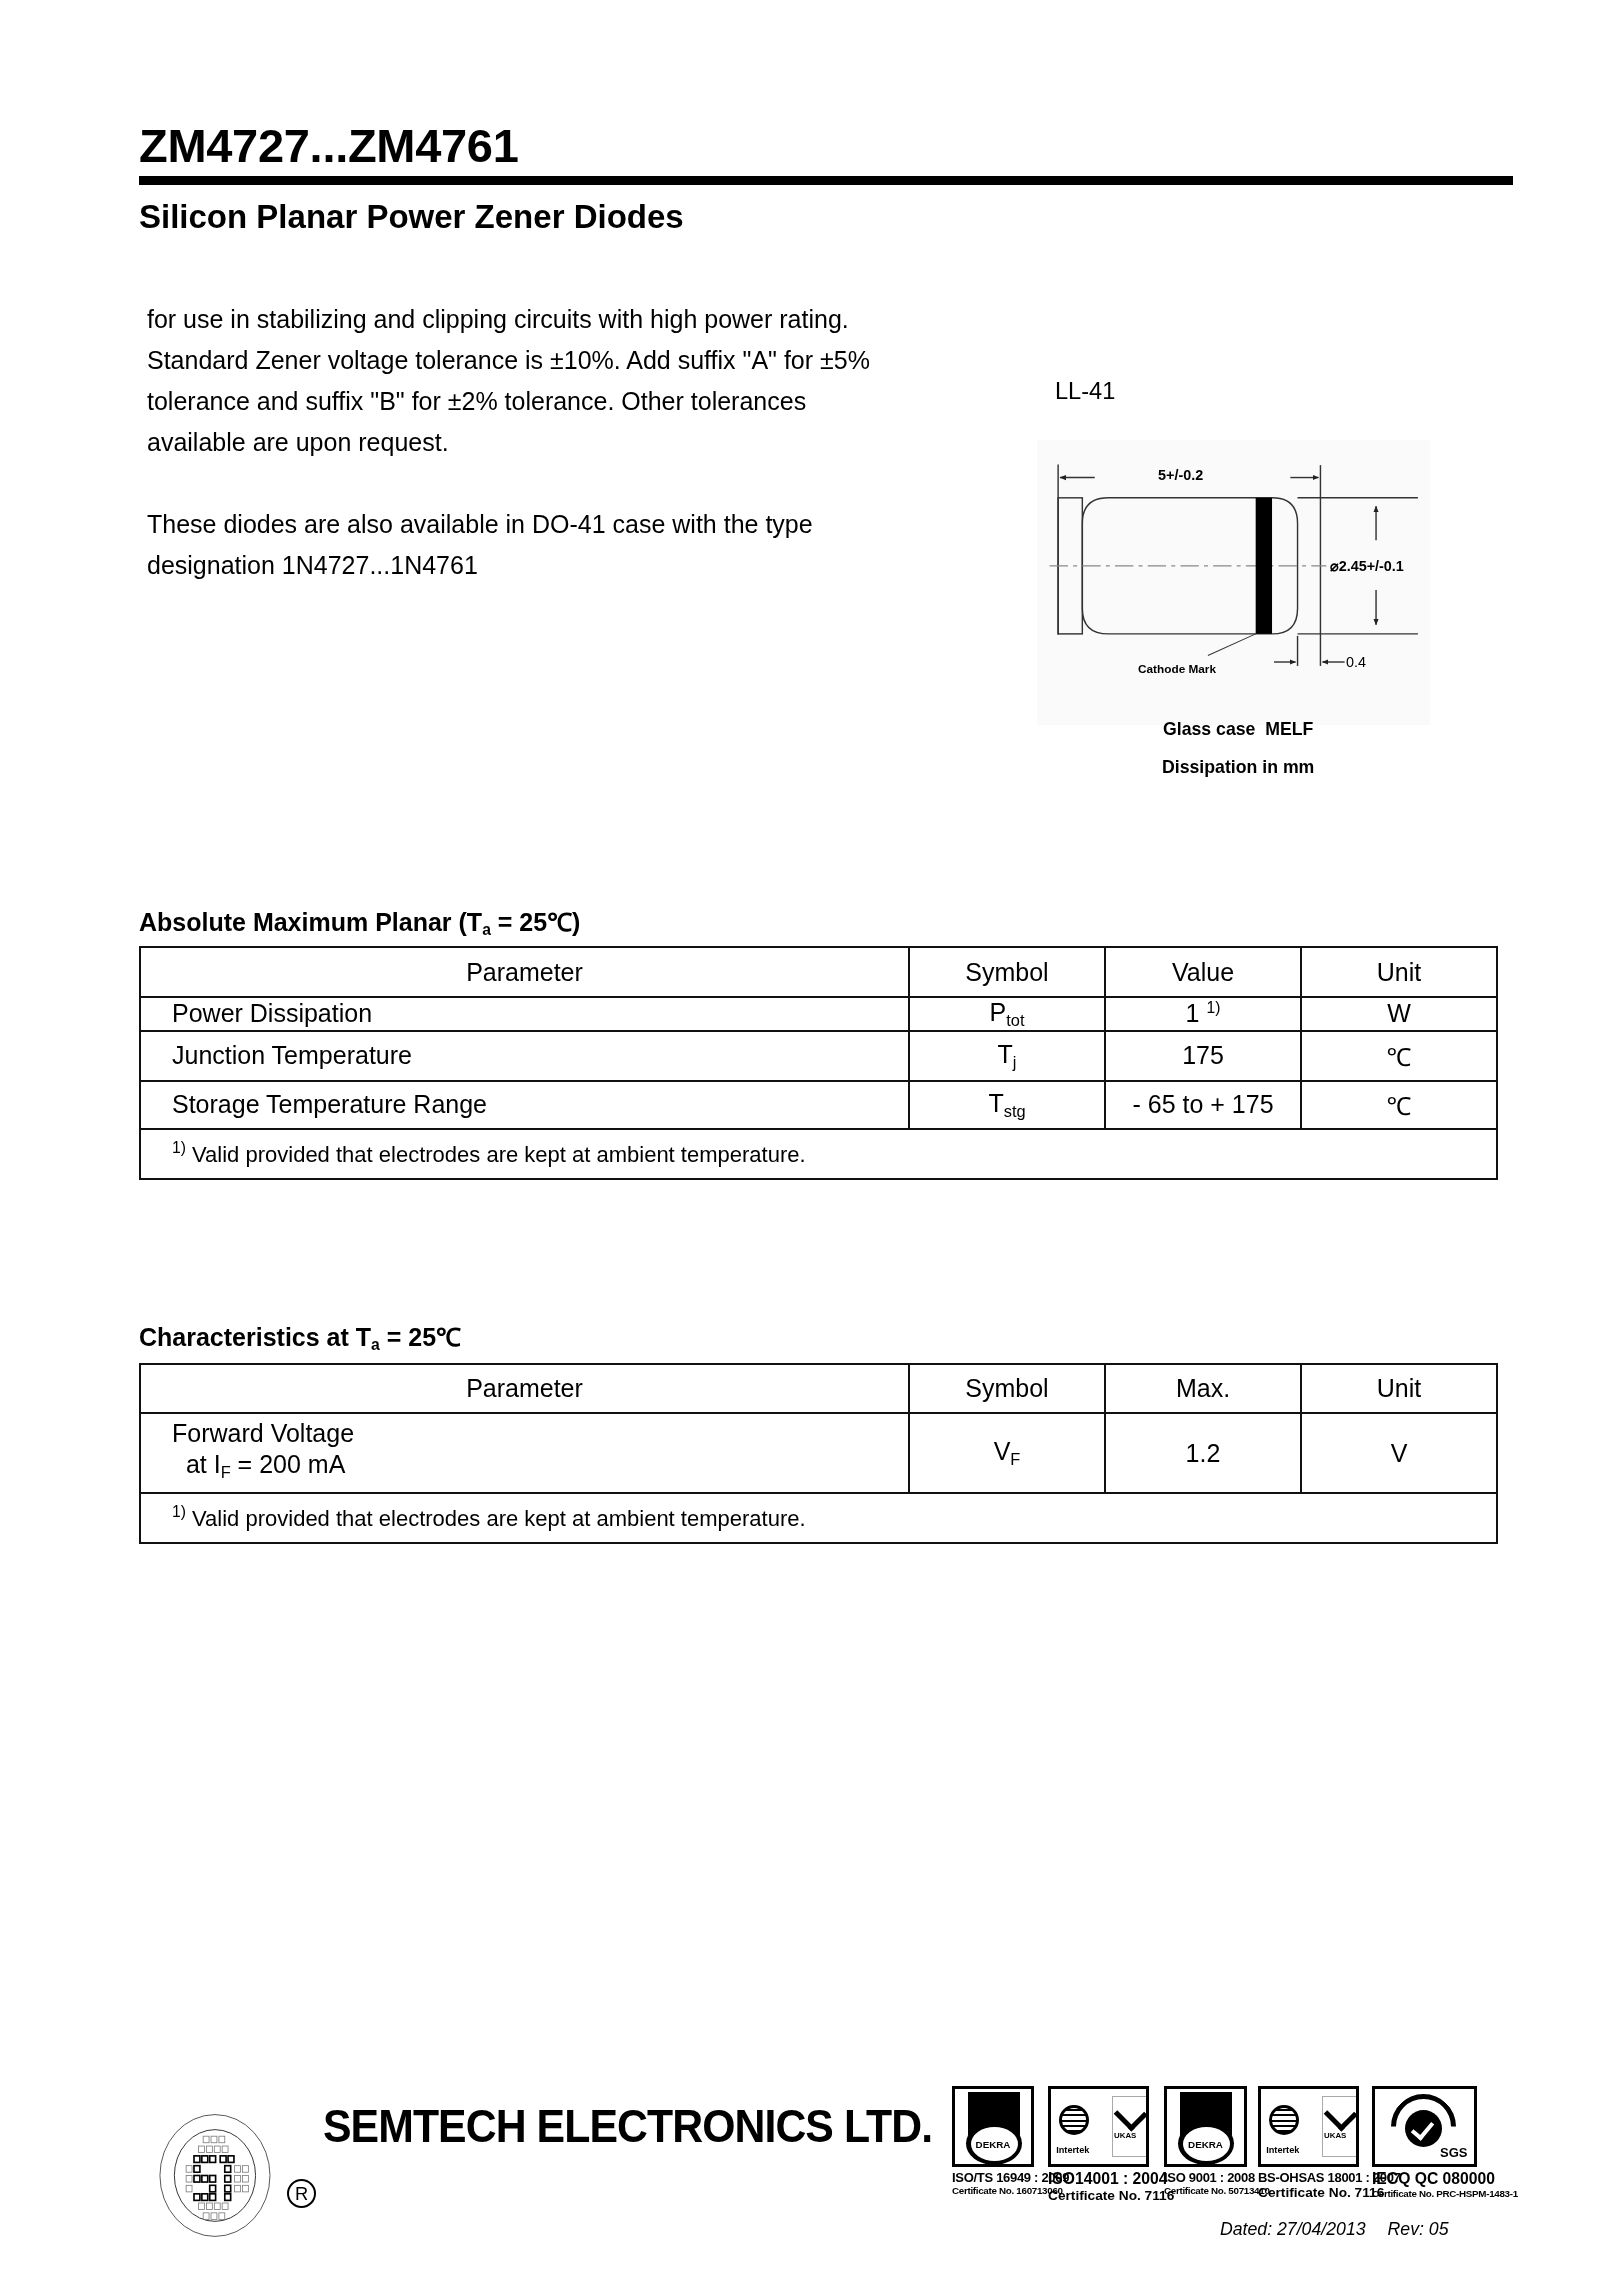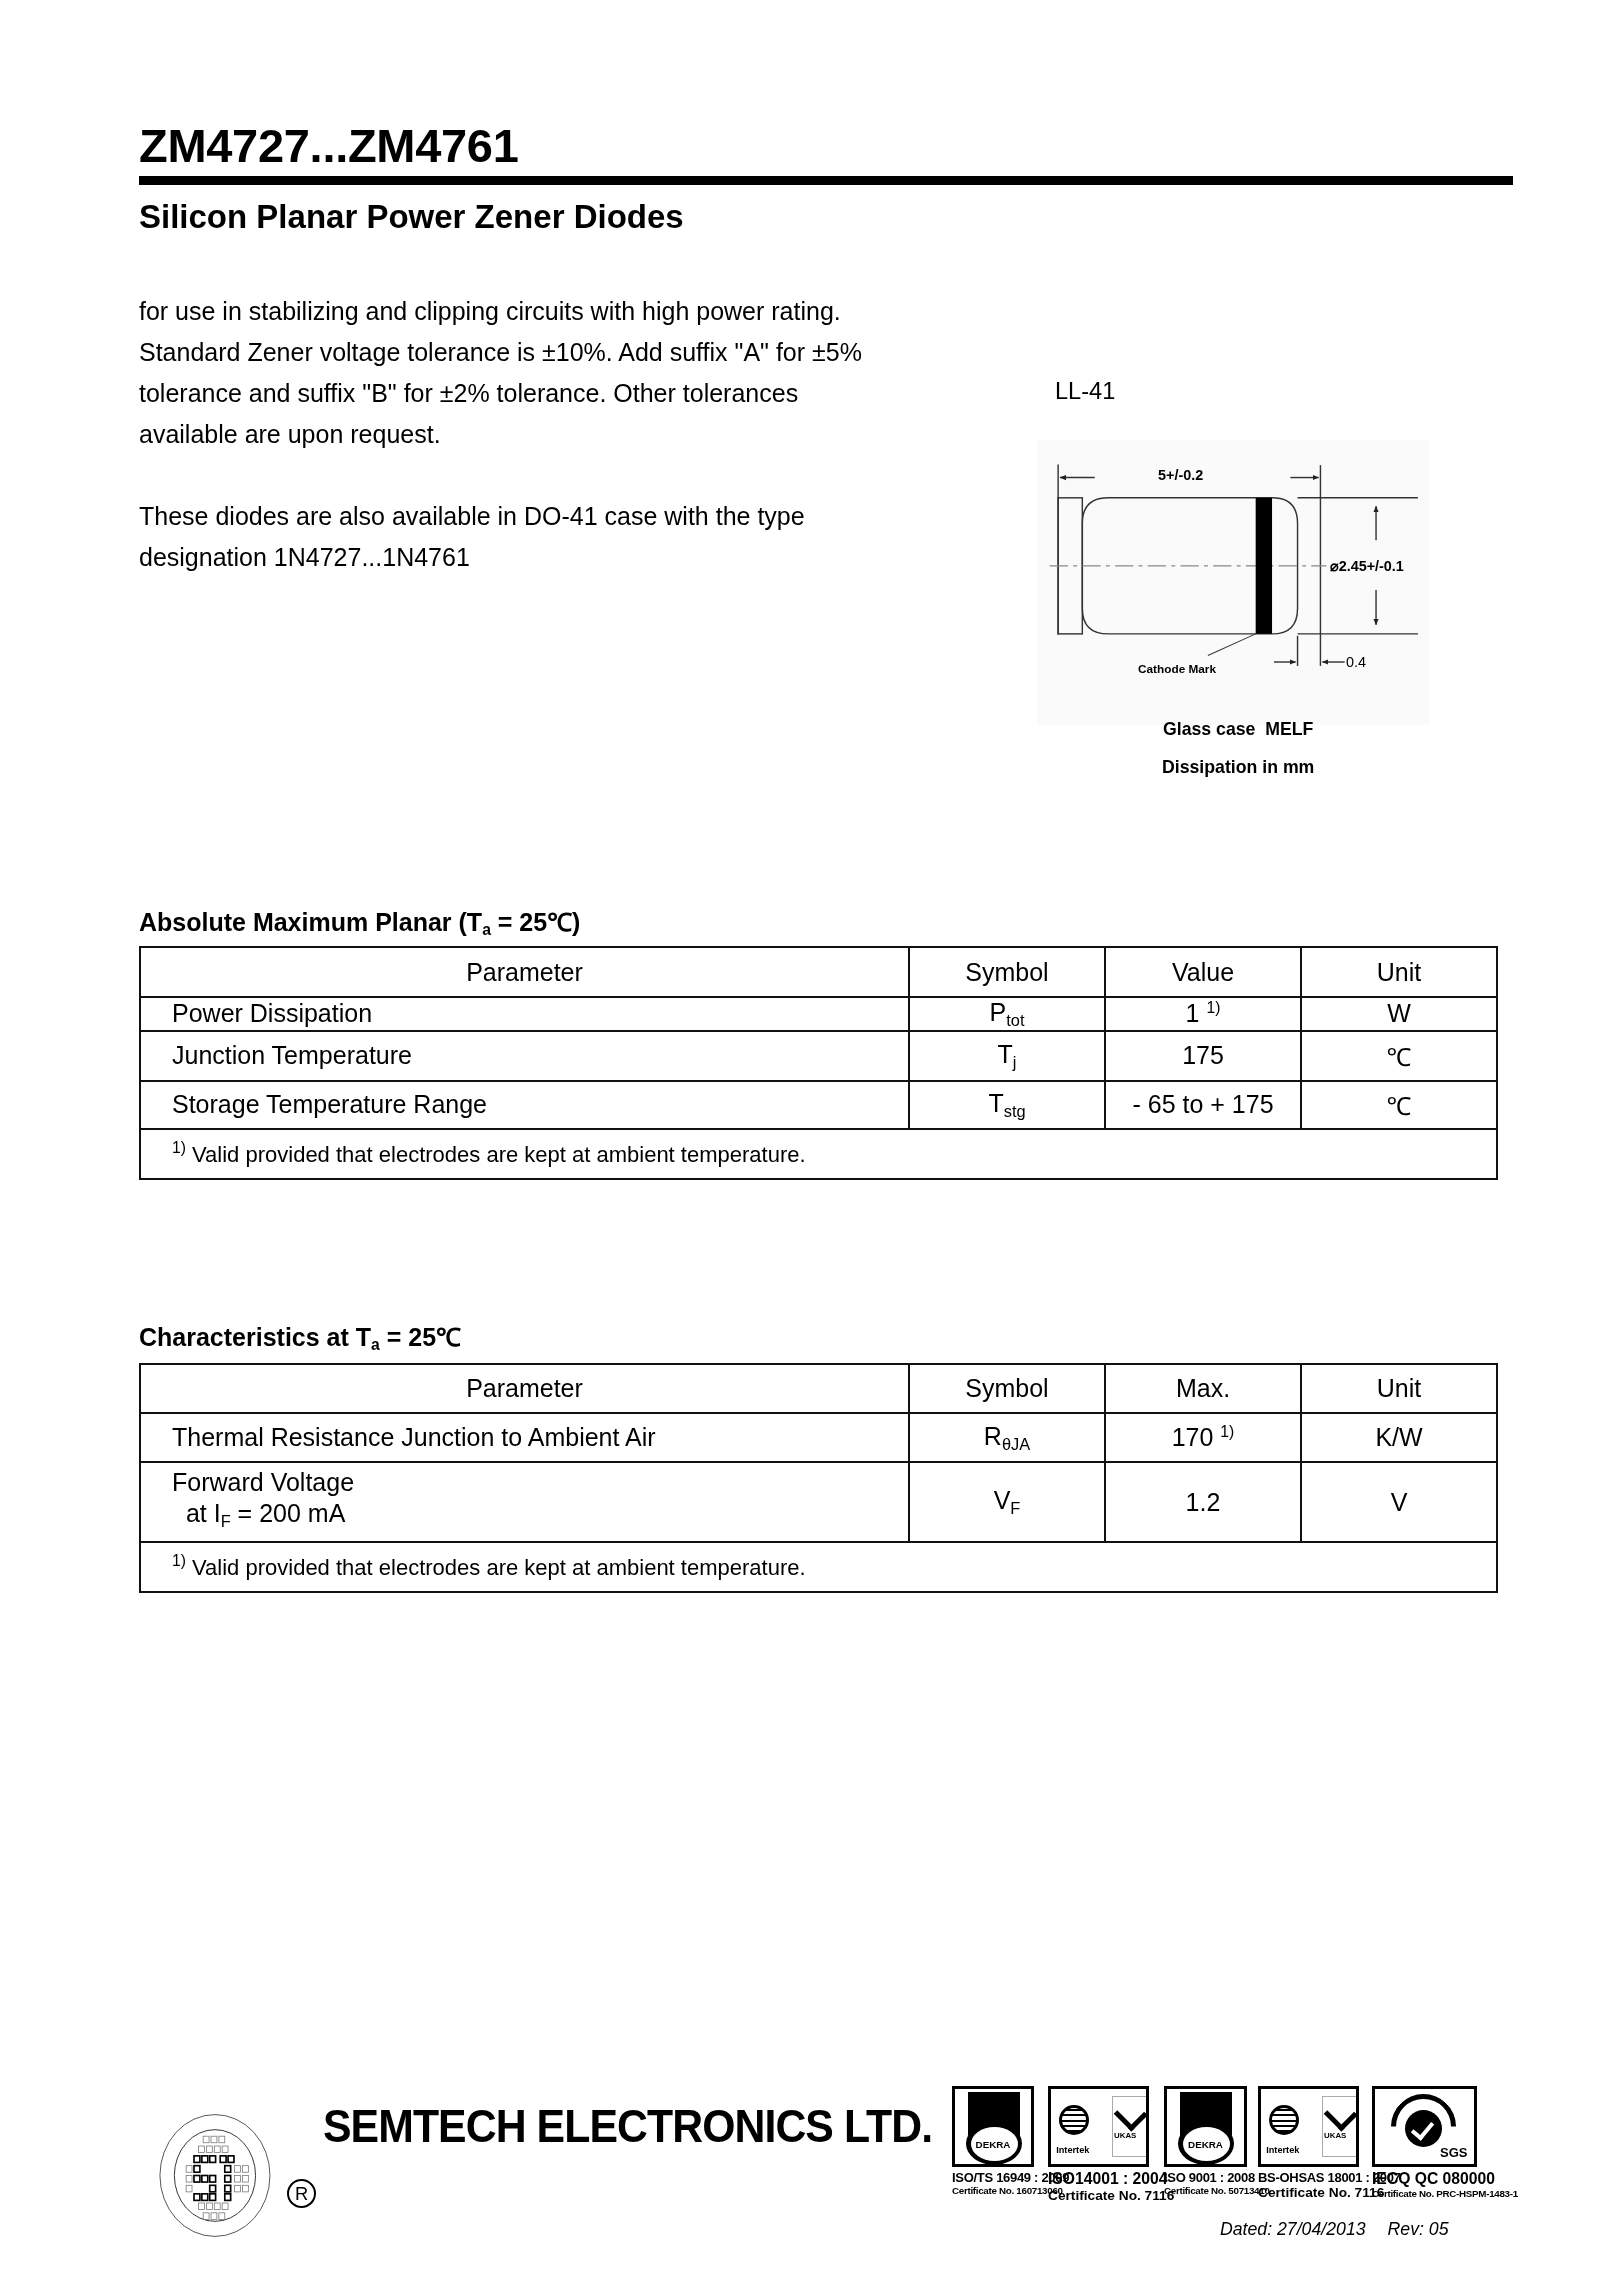--- a/index.html
+++ b/index.html
@@ -3,21 +3,21 @@
 <meta charset="utf-8">
 <style>
   html, body { margin:0; padding:0; background:#ffffff; }
   body { width:1623px; height:2295px; position:relative; overflow:hidden;
          font-family:"Liberation Sans", sans-serif; color:#000; }
   .abs { position:absolute; }
   .title { left:139px; top:118px; font-size:47px; font-weight:bold; letter-spacing:-0.3px; white-space:nowrap; }
   .rule { left:139px; top:176px; width:1374px; height:8.5px; background:#000; }
   .subtitle { left:139px; top:198px; font-size:33px; font-weight:bold; white-space:nowrap; }
   .intro { left:139px; top:291px; width:759px; font-size:25px; line-height:41px; }
-  .intro p { margin:0; }
+  .intro p { margin:8px; }
   .intro p + p { margin-top:41px; }
   .pkg-label { left:1055px; top:378px; font-size:23.6px; white-space:nowrap; }
   .diagram { left:1037px; top:440px; width:393px; height:285px; background:#fbfafb; }
   .section-h { left:139px; font-size:25px; font-weight:bold; white-space:nowrap; }
   .section-h sub { font-size:15.7px; vertical-align:-3.9px; }
   table.spec { position:absolute; left:139px; width:1358px; border-collapse:collapse; table-layout:fixed; font-size:25px; }
   table.spec td, table.spec th { border:2px solid #111; padding:0; font-weight:normal; text-align:center; vertical-align:middle; }
   table.spec .pcol { width:769px; }
   table.spec .ocol { width:196px; }
   table.spec td.param { text-align:left; padding-left:31px; }
@@ -140,26 +140,20 @@
       <col class="ocol">
       <col class="ocol">
       <col class="ocol">
     </colgroup>
   <tbody>
       <tr style="height:49px;">
     <th>Parameter</th>
     <th>Symbol</th>
     <th>Max.</th>
     <th>Unit</th>
-  </tr>
-  <tr style="height:49px;">
-    <td class="param">Thermal Resistance Junction to Ambient Air</td>
-    <td><span>R</span><sub>θJA</sub></td>
-    <td><span>170</span> <sup>1)</sup></td>
-    <td>K/W</td>
   </tr>
   <tr style="height:80px;">
     <td class="param" style="line-height:31px;">
       <div>Forward Voltage</div>
       <div style="white-space:pre;"><span>  at I</span><sub>F</sub><span> = 200 mA</span></div>
     </td>
     <td><span>V</span><sub>F</sub></td>
     <td>1.2</td>
     <td>V</td>
   </tr>

